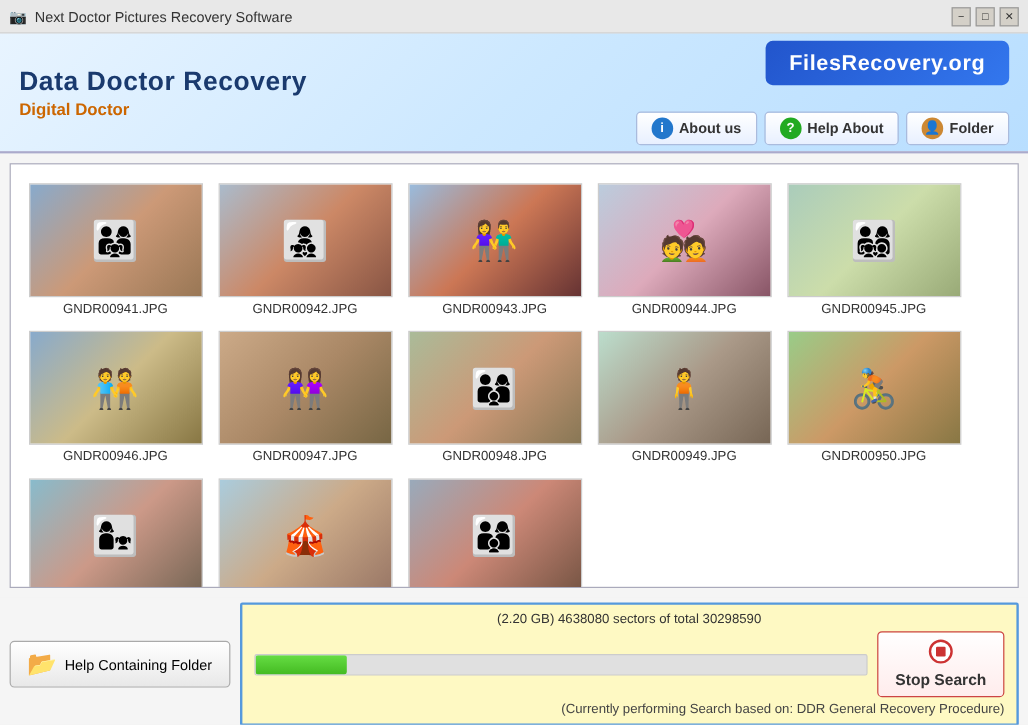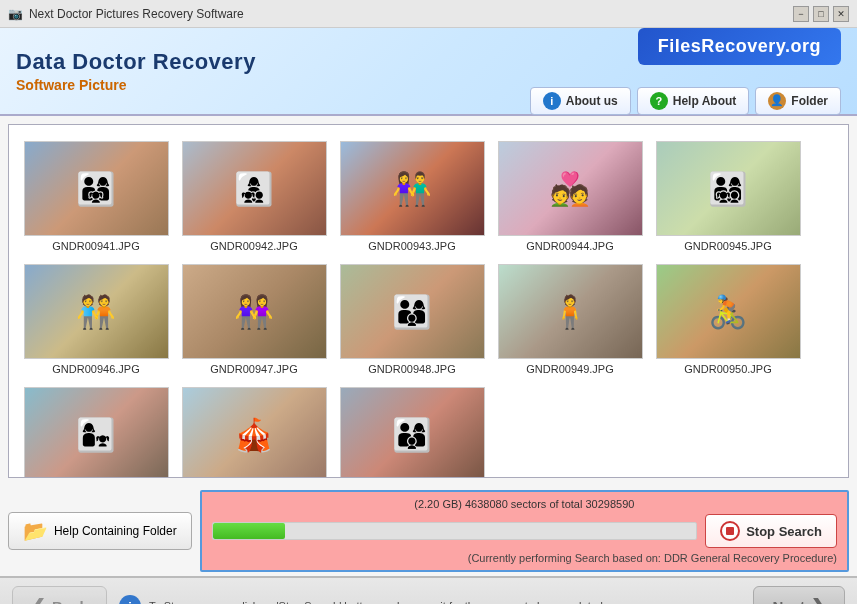--- a/index.html
+++ b/index.html
@@ -46,21 +46,21 @@
       color: #333;
     }
 
     
     .header {
       background: linear-gradient(135deg, #e8f4ff 0%, #cce8ff 50%, #b8deff 100%);
       display: flex;
       align-items: center;
       justify-content: space-between;
       padding: 10px 16px;
-      height: 88px;
+      height: 100px;
       border-bottom: 2px solid #aac;
     }
     .header-logo {
       display: flex;
       flex-direction: column;
     }
     .logo-title {
       font-size: 22px;
       font-weight: bold;
       color: #1a3a6e;
@@ -186,21 +186,21 @@
       cursor: pointer;
       font-size: 12px;
       white-space: nowrap;
     }
     .folder-icon-wrap {
       font-size: 20px;
     }
     .progress-panel {
       flex: 1;
       border: 2px solid #5599dd;
-      background: #fca5a5;
+      background: #fef9c3;
       padding: 6px 10px;
       border-radius: 2px;
     }
     .progress-text {
       font-size: 11px;
       color: #333;
       text-align: center;
       margin-bottom: 4px;
     }
     .progress-bar-wrap {
@@ -227,20 +227,21 @@
       gap: 6px;
       padding: 6px 14px;
       border: 1px solid #cc4444;
       background: linear-gradient(180deg, #fff, #ffecec);
       border-radius: 4px;
       cursor: pointer;
       font-size: 13px;
       font-weight: bold;
       color: #333;
       white-space: nowrap;
+      flex-direction: column;
     }
     .stop-icon {
       width: 20px;
       height: 20px;
       border-radius: 50%;
       border: 2px solid #cc3333;
       background: white;
       display: flex;
       align-items: center;
       justify-content: center;
@@ -353,21 +354,21 @@
   <div class="title-bar-controls">
     <div class="title-btn">−</div>
     <div class="title-btn">□</div>
     <div class="title-btn">✕</div>
   </div>
 </div>
 
 <div class="header">
   <div class="header-logo">
     <span class="logo-title">Data  Doctor  Recovery</span>
-    <span class="logo-subtitle">Software Picture</span>
+    <span class="logo-subtitle">Digital Doctor</span>
   </div>
   <div class="header-right">
     <div class="files-recovery-badge">FilesRecovery.org</div>
     <div class="header-buttons">
       <button class="header-btn">
         <span class="btn-icon icon-info">i</span>
         <span>About us</span>
       </button>
       <button class="header-btn">
         <span class="btn-icon icon-question">?</span>

